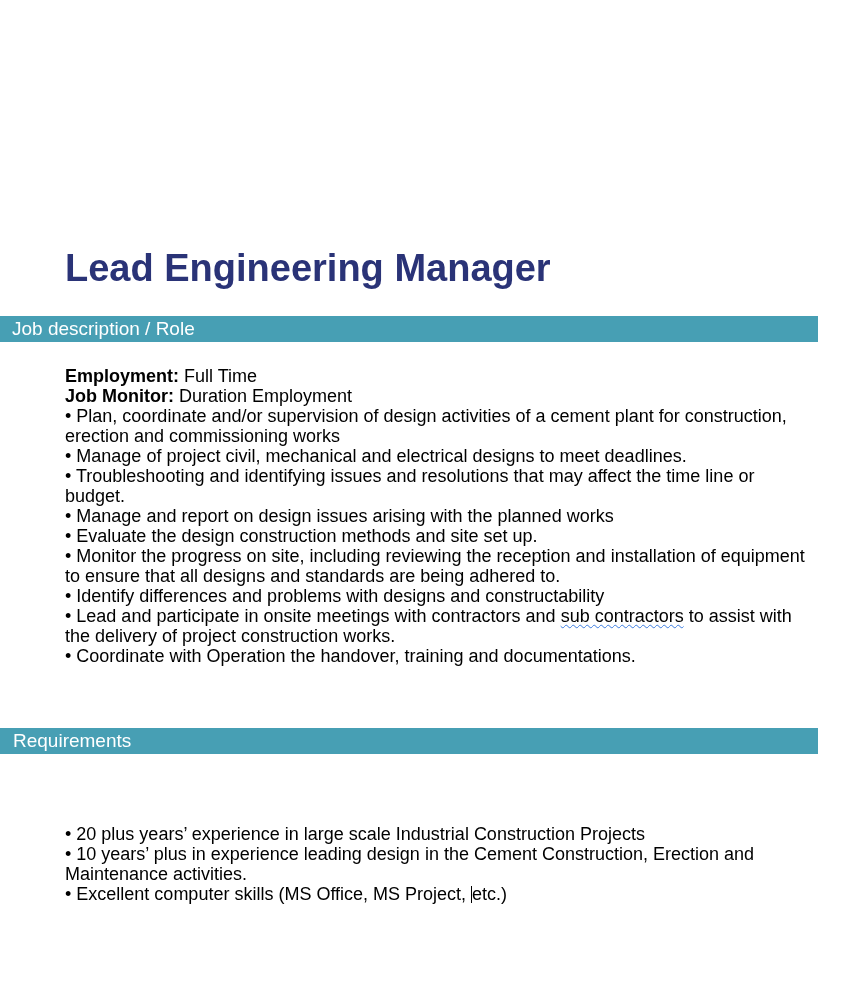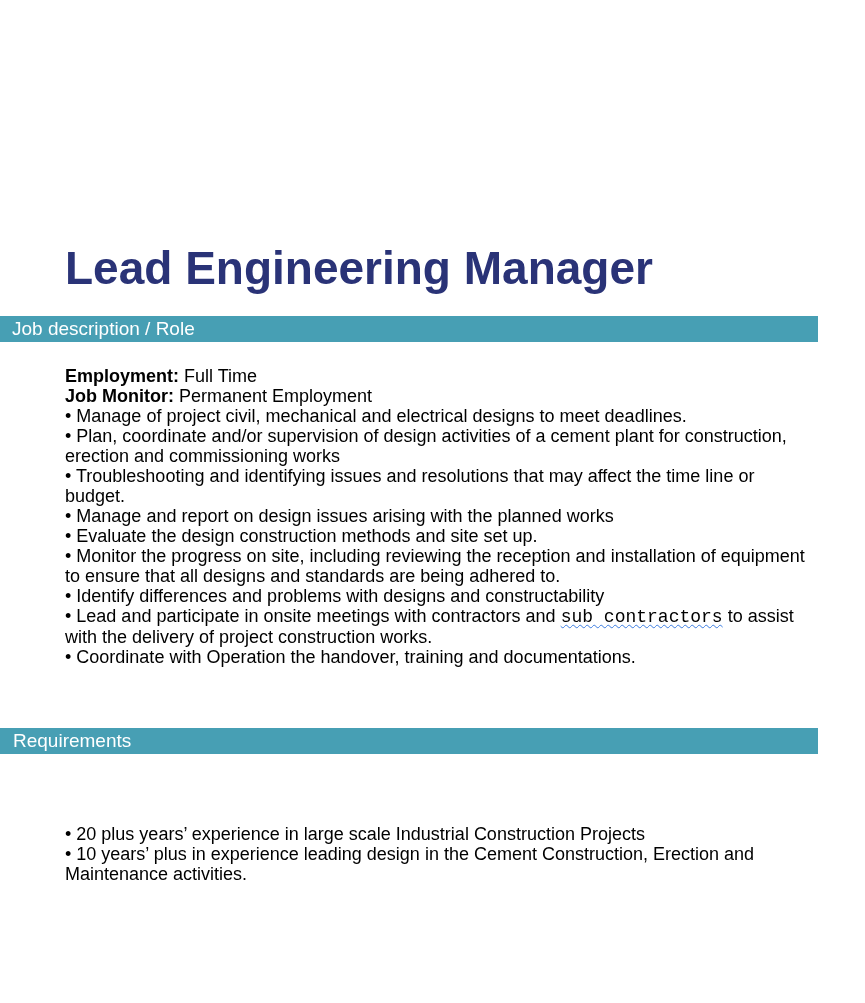--- a/index.html
+++ b/index.html
@@ -12,21 +12,21 @@
   .page {
     position: relative;
     width: 865px; height: 1003px;
     overflow: hidden;
     background: #ffffff;
   }
   .doc-title {
     position: absolute;
     left: 65px; top: 246px;
     margin: 0;
-    font-size: 46px;
+    font-size: 38px;
     line-height: 44px;
     font-weight: 700;
     color: #2A3377;
     white-space: nowrap;
   }
   .section-bar {
     position: absolute;
     left: 0;
     width: 818px; height: 26px;
     background: #479FB4;
@@ -50,52 +50,52 @@
   .body-1 { top: 366px; }
   .body-2 { top: 824px; }
   .para { margin: 0; padding: 0; }
   .para b { font-weight: 700; }
   .misspelled {
     text-decoration: underline;
     text-decoration-style: wavy;
     text-decoration-color: #3B7CE0;
     text-decoration-thickness: 1px;
     text-underline-offset: 2px;
-    font-family: Liberation Mono, monospace;
   }
   .caret {
     display: inline-block;
     width: 1px; height: 17px;
     background: #000000;
     vertical-align: -3px;
   }
 </style>
 </head>
 <body>
 
 <div class="page">
 
   <h1 class="doc-title">Lead Engineering Manager</h1>
 
   <div class="section-bar bar-1">Job description / Role</div>
 
   <div class="section-body body-1">
     <p class="para"><b>Employment:</b> <span>Full Time</span></p>
-    <p class="para"><b>Job Monitor:</b> <span>Permanent Employment</span></p>
+    <p class="para"><b>Job Monitor:</b> <span>Duration Employment</span></p>
+    <p class="para"><span>•</span> <span>Plan, coordinate and/or supervision of design activities of a cement plant for construction, erection and commissioning works</span></p>
     <p class="para"><span>•</span> <span>Manage of project civil, mechanical and electrical designs to meet deadlines.</span></p>
-    <p class="para"><span>•</span> <span>Plan, coordinate and/or supervision of design activities of a cement plant for construction, erection and commissioning works</span></p>
     <p class="para"><span>•</span> <span>Troubleshooting and identifying issues and resolutions that may affect the time line or budget.</span></p>
     <p class="para"><span>•</span> <span>Manage and report on design issues arising with the planned works</span></p>
     <p class="para"><span>•</span> <span>Evaluate the design construction methods and site set up.</span></p>
     <p class="para"><span>•</span> <span>Monitor the progress on site, including reviewing the reception and installation of equipment to ensure that all designs and standards are being adhered to.</span></p>
     <p class="para"><span>•</span> <span>Identify differences and problems with designs and constructability</span></p>
     <p class="para"><span>•</span> <span>Lead and participate in onsite meetings with contractors and </span><span class="misspelled">sub contractors</span><span> to assist with the delivery of project construction works.</span></p>
     <p class="para"><span>•</span> <span>Coordinate with Operation the handover, training and documentations.</span></p>
   </div>
 
   <div class="section-bar bar-2">Requirements</div>
 
   <div class="section-body body-2">
     <p class="para"><span>•</span> <span>20 plus years’ experience in large scale Industrial Construction Projects</span></p>
     <p class="para"><span>•</span> <span>10 years’ plus in experience leading design in the Cement Construction, Erection and Maintenance activities.</span></p>
+    <p class="para"><span>•</span> <span>Excellent computer skills (MS Office, MS Project, </span><span class="caret"></span><span>etc.)</span></p>
   </div>
 
 </div>
 
 </body></html>

